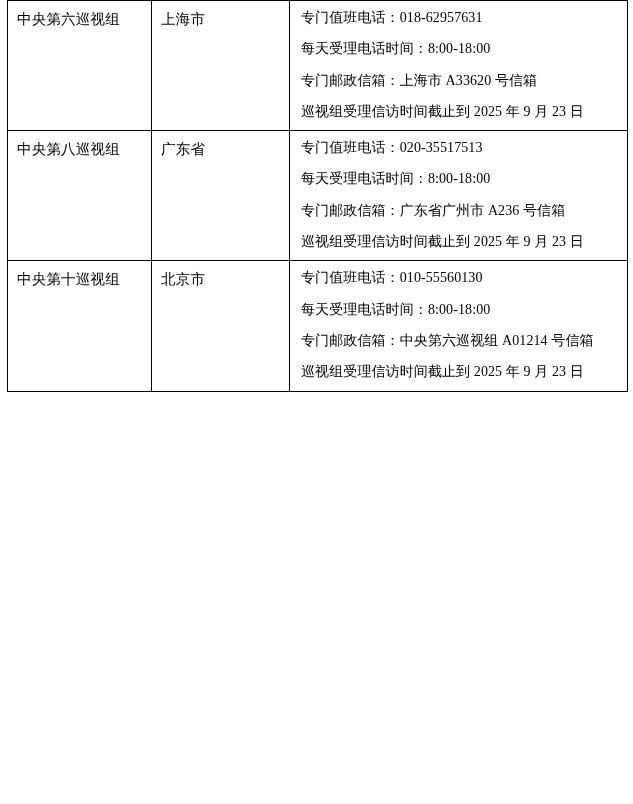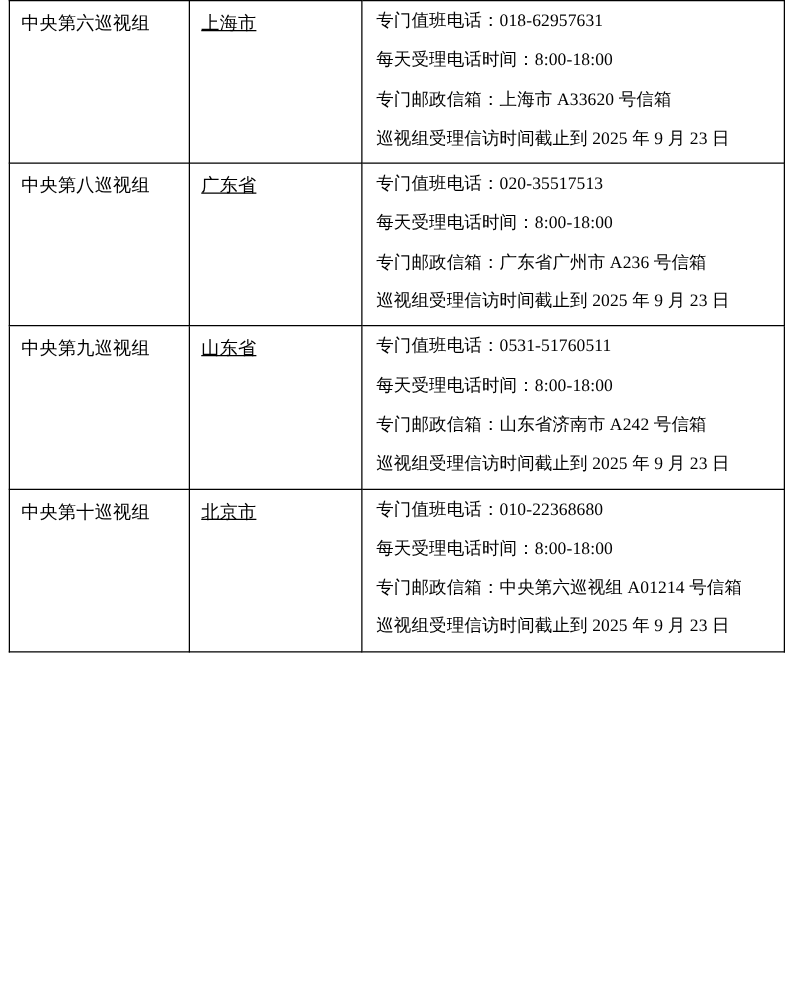--- a/index.html
+++ b/index.html
@@ -37,21 +37,20 @@
     width: 137px;
   }
   td.col-info {
     width: 337px;
   }
   .cell-pad-group {
     padding: 9px 8px 8px 9px;
   }
   .cell-pad-region {
     padding: 9px 8px 8px 9px;
-    text-decoration: underline;
   }
   .cell-pad-info {
     padding: 7px 8px 6px 11px;
   }
   .group-name,
   .region-name {
     font-size: 14.5px;
     line-height: 1.3;
     white-space: nowrap;
     letter-spacing: 0.2px;
@@ -110,55 +109,35 @@
         <td class="col-info">
           <div class="cell-pad-info">
             <div class="info-line">专门值班电话：020-35517513</div>
             <div class="info-line">每天受理电话时间：8:00-18:00</div>
             <div class="info-line">专门邮政信箱：广东省广州市 A236 号信箱</div>
             <div class="info-line">巡视组受理信访时间截止到 2025 年 9 月 23 日</div>
           </div>
         </td>
       </tr>
 
-      <tr>
-        <td class="col-group">
-          <div class="cell-pad-group">
-            <div class="group-name">中央第九巡视组</div>
-          </div>
-        </td>
-        <td class="col-region">
-          <div class="cell-pad-region">
-            <div class="region-name">山东省</div>
-          </div>
-        </td>
-        <td class="col-info">
-          <div class="cell-pad-info">
-            <div class="info-line">专门值班电话：0531-51760511</div>
-            <div class="info-line">每天受理电话时间：8:00-18:00</div>
-            <div class="info-line">专门邮政信箱：山东省济南市 A242 号信箱</div>
-            <div class="info-line">巡视组受理信访时间截止到 2025 年 9 月 23 日</div>
-          </div>
-        </td>
-      </tr>
 
       <tr>
         <td class="col-group">
           <div class="cell-pad-group">
             <div class="group-name">中央第十巡视组</div>
           </div>
         </td>
         <td class="col-region">
           <div class="cell-pad-region">
             <div class="region-name">北京市</div>
           </div>
         </td>
         <td class="col-info">
           <div class="cell-pad-info">
-            <div class="info-line">专门值班电话：010-22368680</div>
+            <div class="info-line">专门值班电话：010-55560130</div>
             <div class="info-line">每天受理电话时间：8:00-18:00</div>
             <div class="info-line">专门邮政信箱：中央第六巡视组 A01214 号信箱</div>
             <div class="info-line">巡视组受理信访时间截止到 2025 年 9 月 23 日</div>
           </div>
         </td>
       </tr>
 
 
     </tbody>
   </table>

